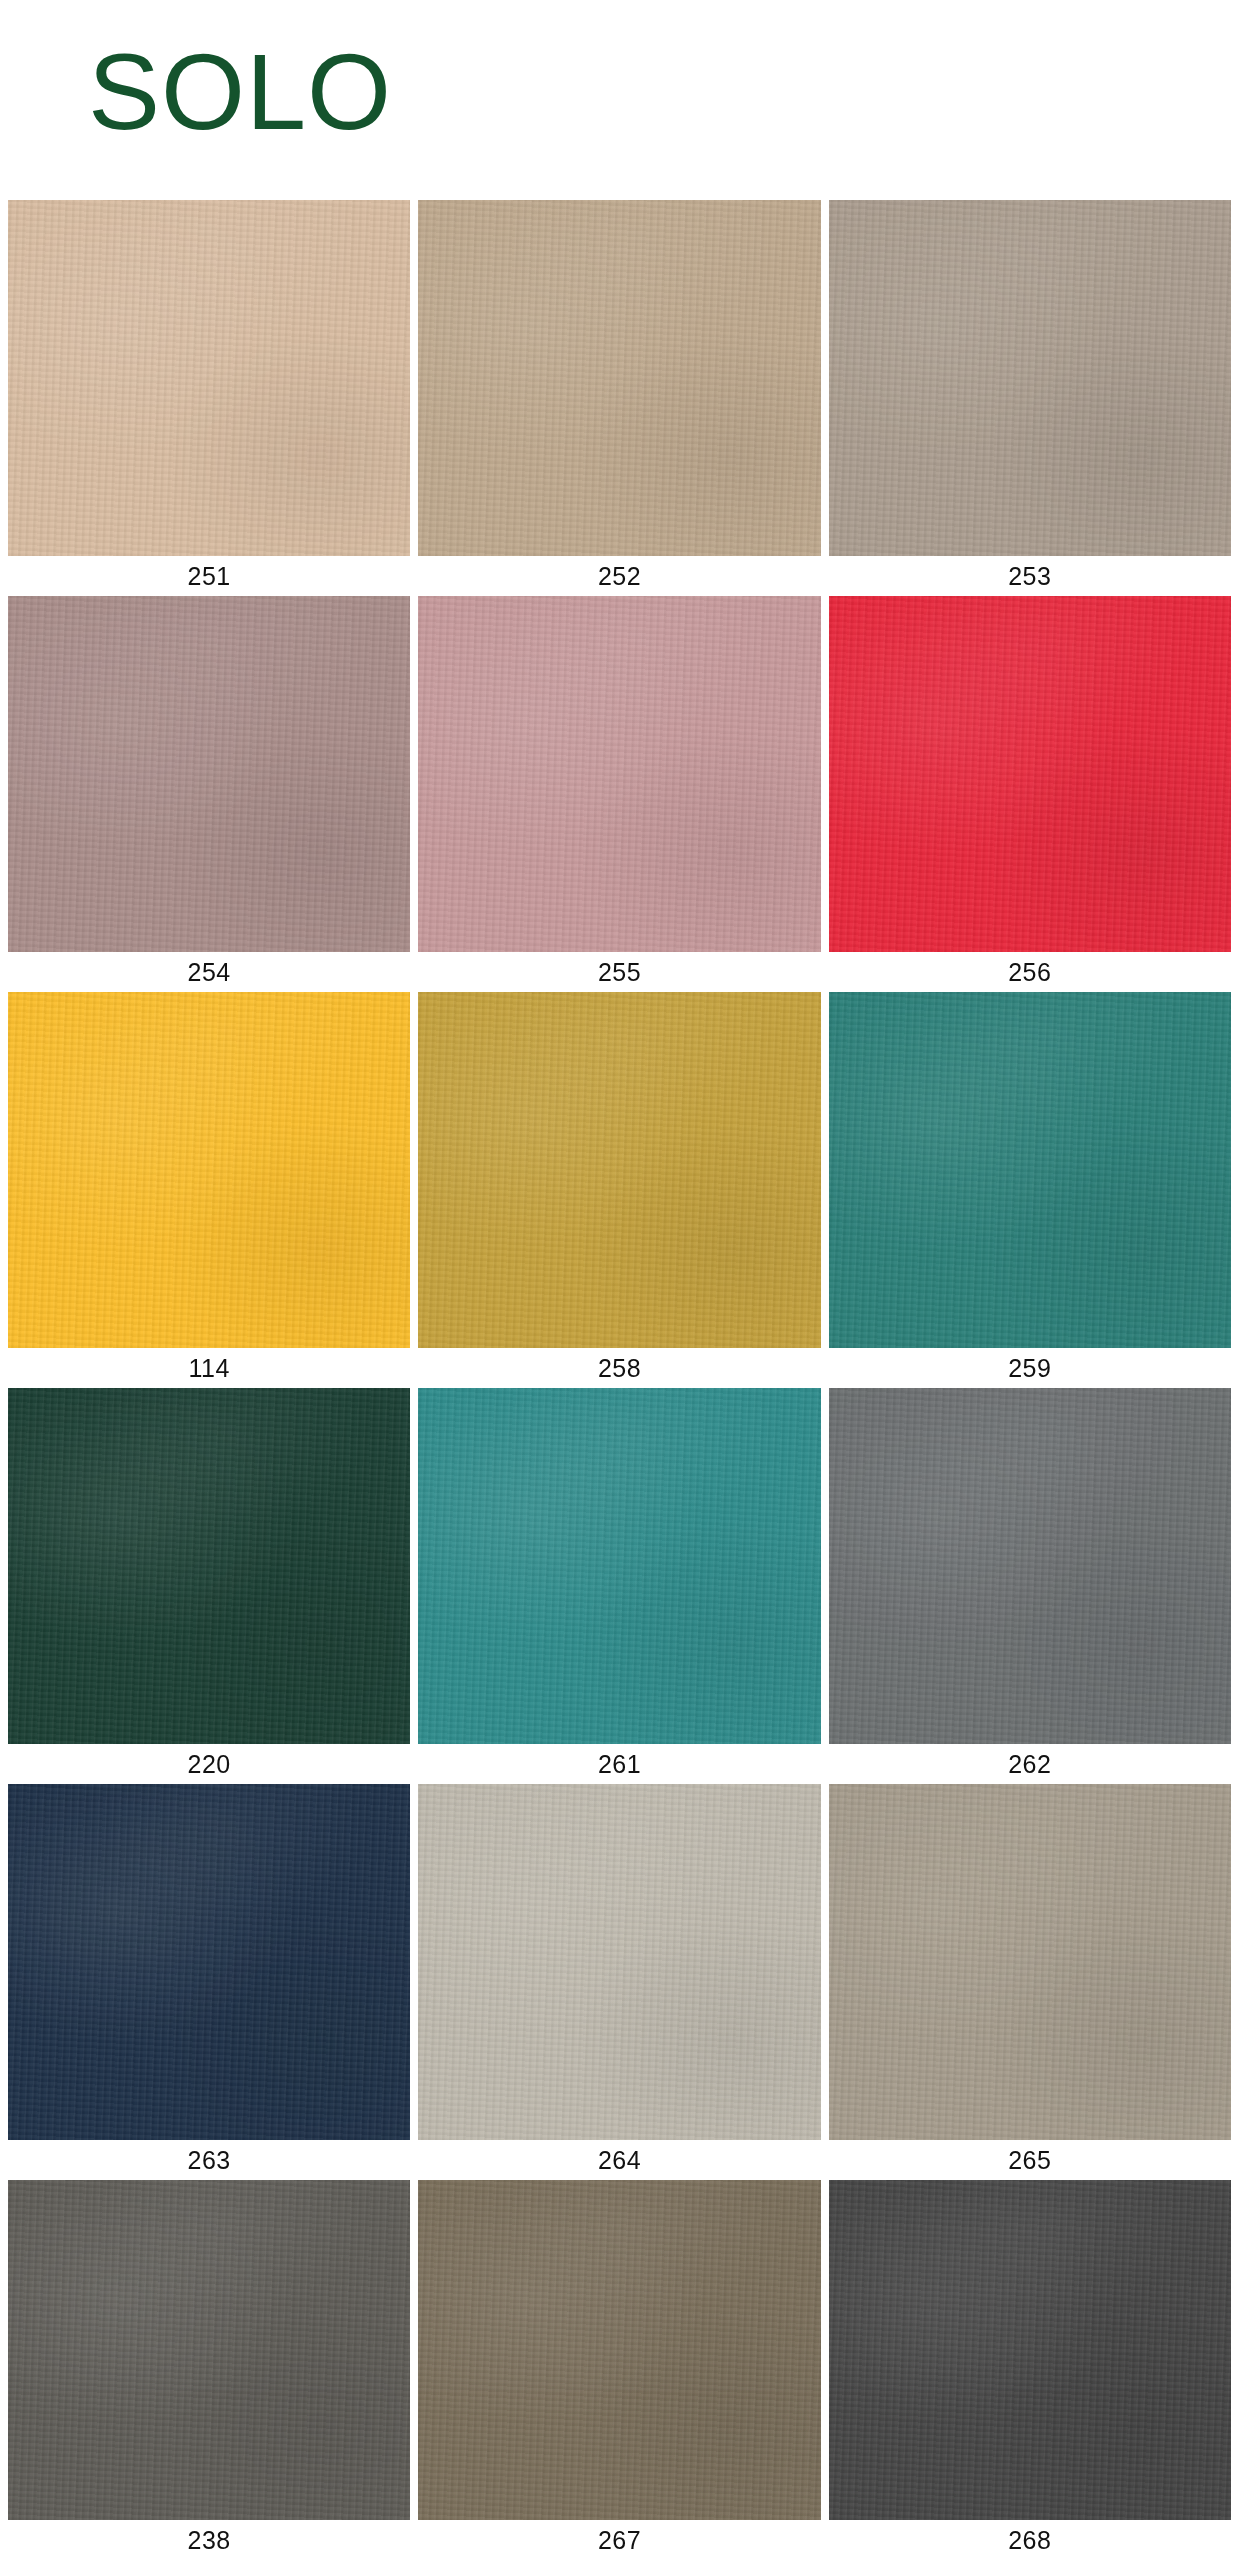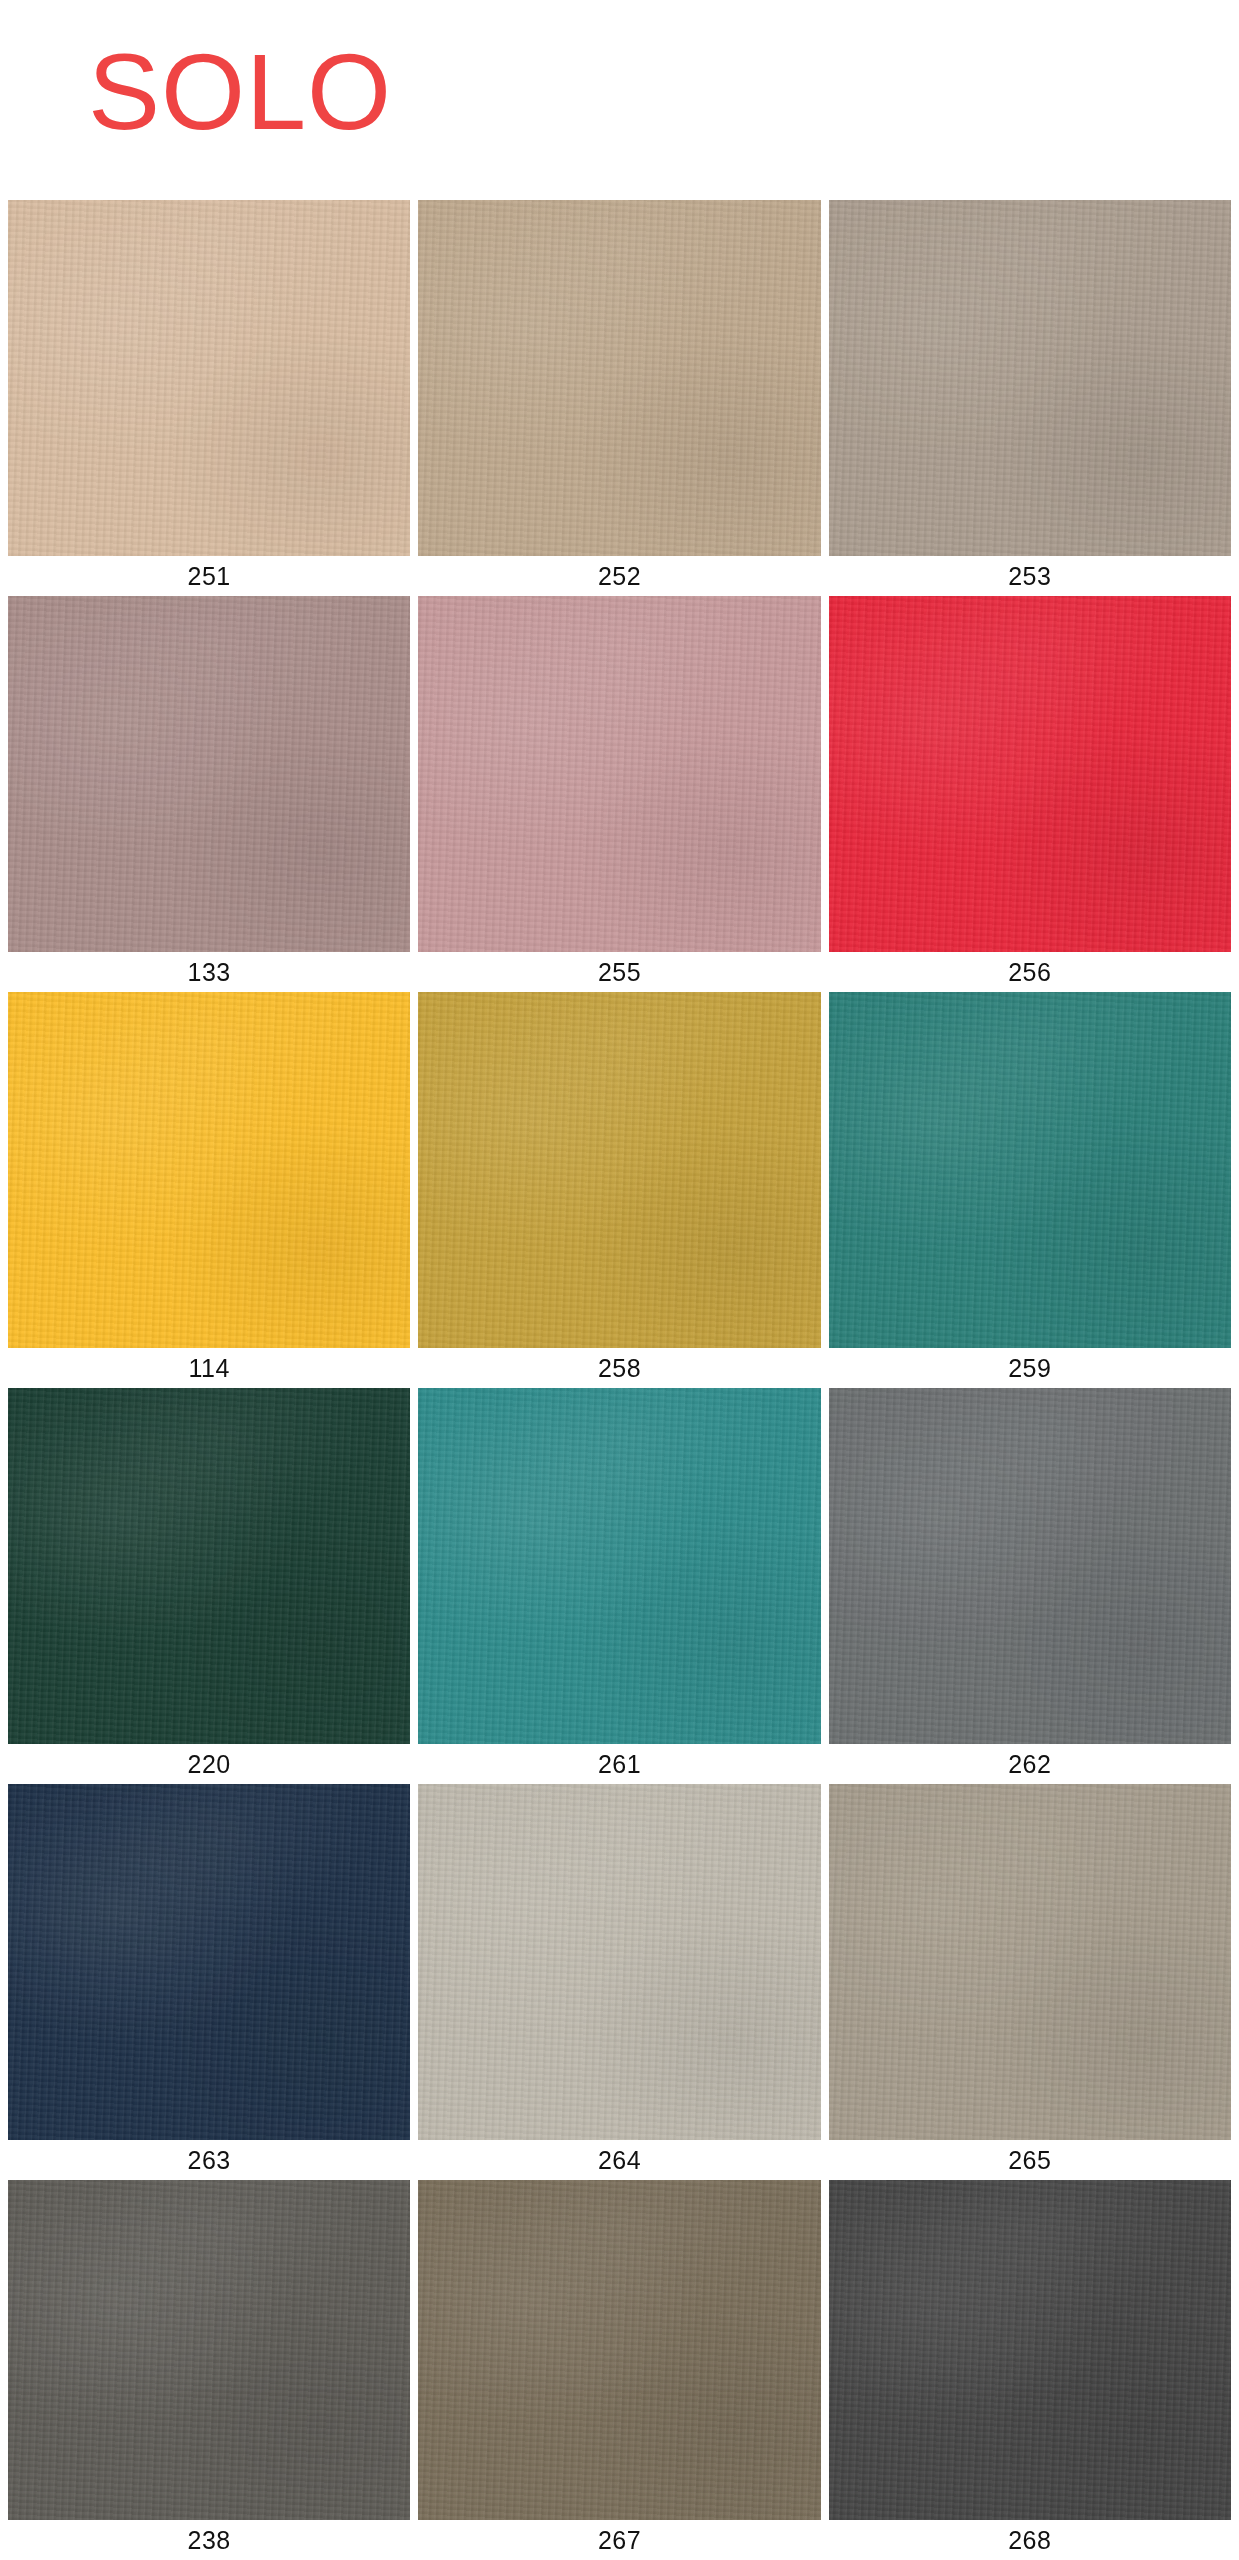--- a/index.html
+++ b/index.html
@@ -34,21 +34,21 @@
     display: flex;
     align-items: center;
   }
   .brand-title {
     margin-left: 88px;
     font-family: "Liberation Sans", sans-serif;
     font-size: 108px;
     font-weight: 300;
     letter-spacing: 1px;
     line-height: 1;
-    color: #ef4444;
+    color: #14532d;
     -webkit-font-smoothing: antialiased;
     transform: translateY(-6px);
     white-space: nowrap;
   }
 
   
   .grid {
     position: absolute;
     left: 8px;
     top: 200px;
@@ -145,21 +145,21 @@
       </div>
       <div class="swatch-cell">
         <div class="swatch-chip" style="background-color: rgb(170, 157, 143);"></div>
         <div class="swatch-label">253</div>
       </div>
     </div>
 
     <div class="swatch-row">
       <div class="swatch-cell">
         <div class="swatch-chip" style="background-color: rgb(169, 141, 138);"></div>
-        <div class="swatch-label">133</div>
+        <div class="swatch-label">254</div>
       </div>
       <div class="swatch-cell">
         <div class="swatch-chip" style="background-color: rgb(199, 154, 156);"></div>
         <div class="swatch-label">255</div>
       </div>
       <div class="swatch-cell">
         <div class="swatch-chip" style="background-color: rgb(232, 39, 60);"></div>
         <div class="swatch-label">256</div>
       </div>
     </div>

